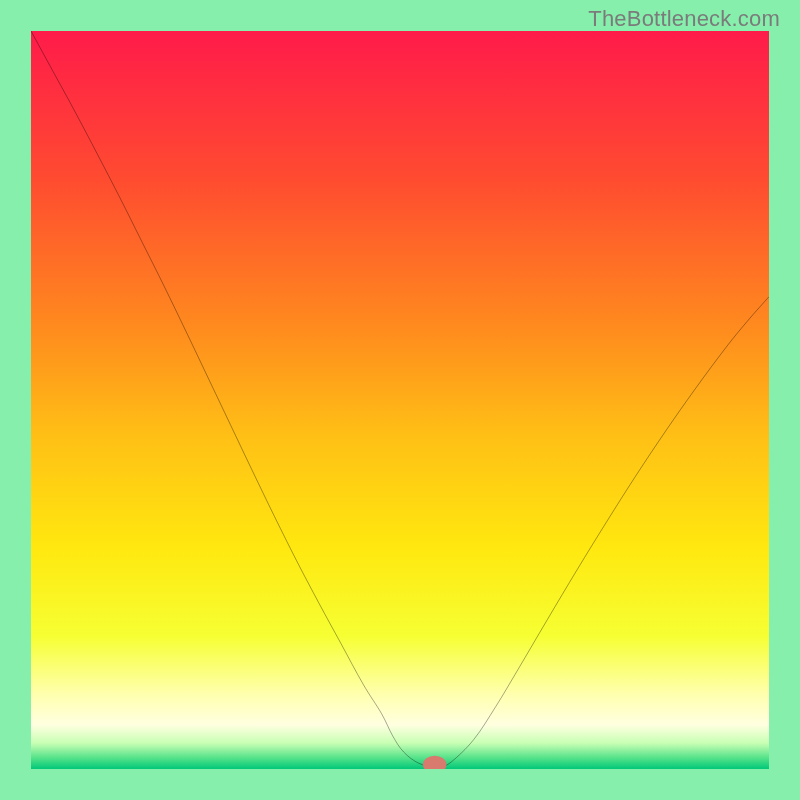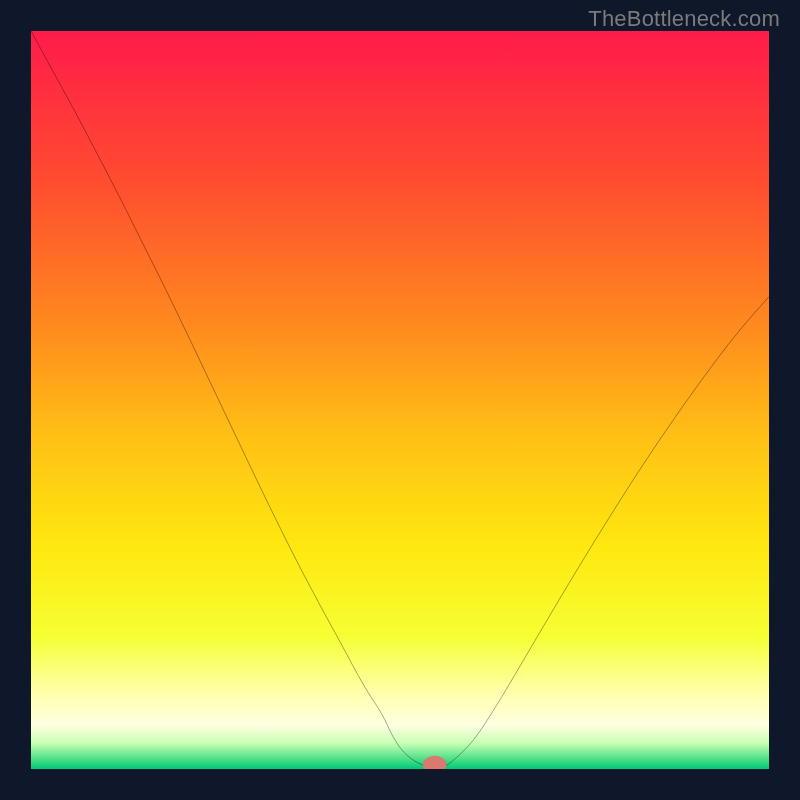--- a/index.html
+++ b/index.html
@@ -9,21 +9,21 @@
     height: 800px;
     background: #000;
     overflow: hidden;
   }
   .frame {
     position: absolute;
     left: 0;
     top: 0;
     width: 800px;
     height: 800px;
-    background: #0f172a;
+    background: #86efac;
   }
   .plot {
     position: absolute;
     left: 31px;
     top: 31px;
     width: 738px;
     height: 738px;
     overflow: hidden;
   }
   .watermark {

